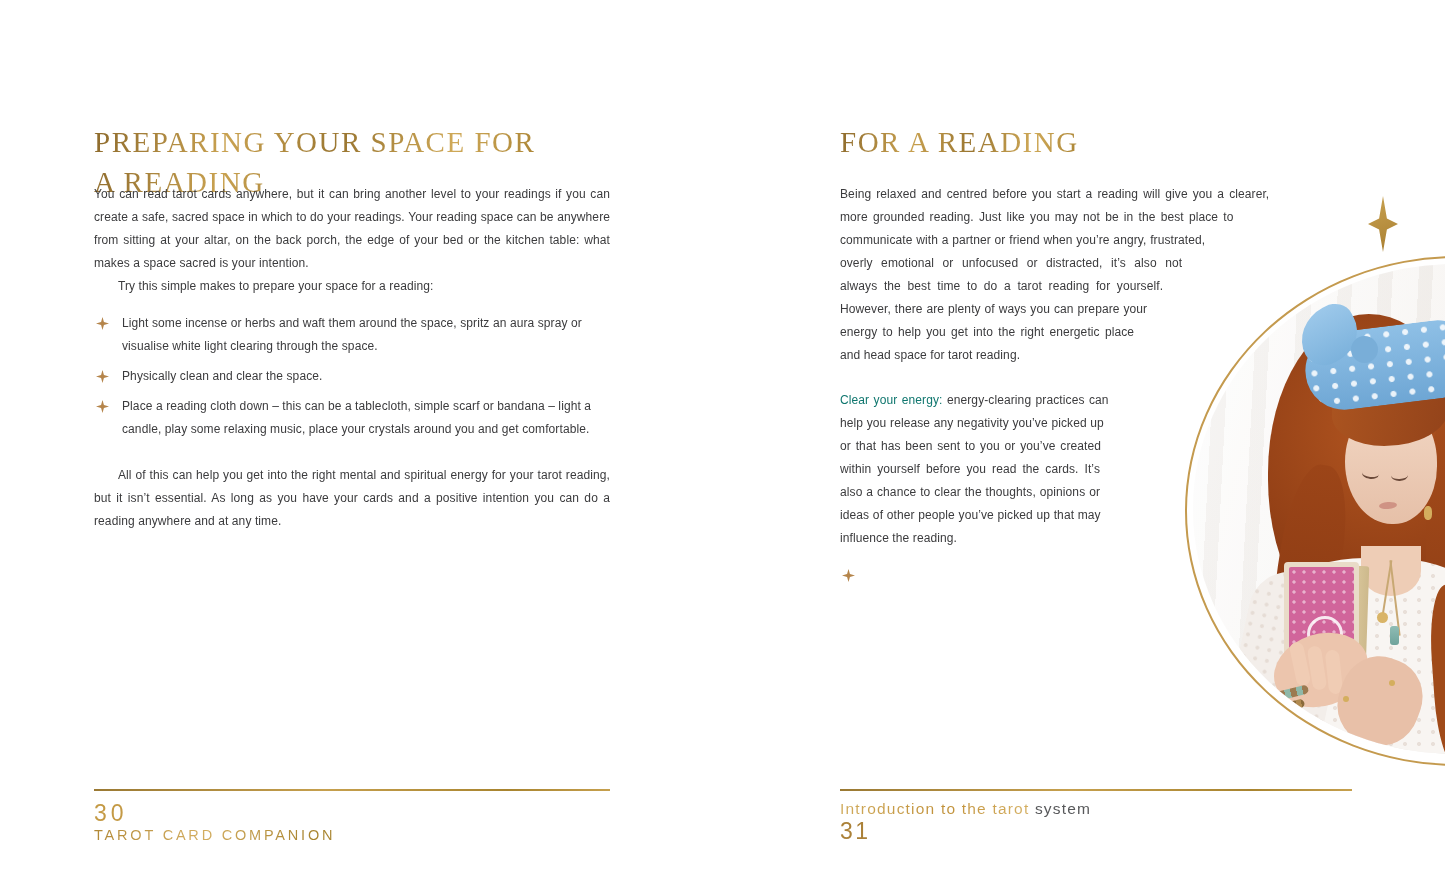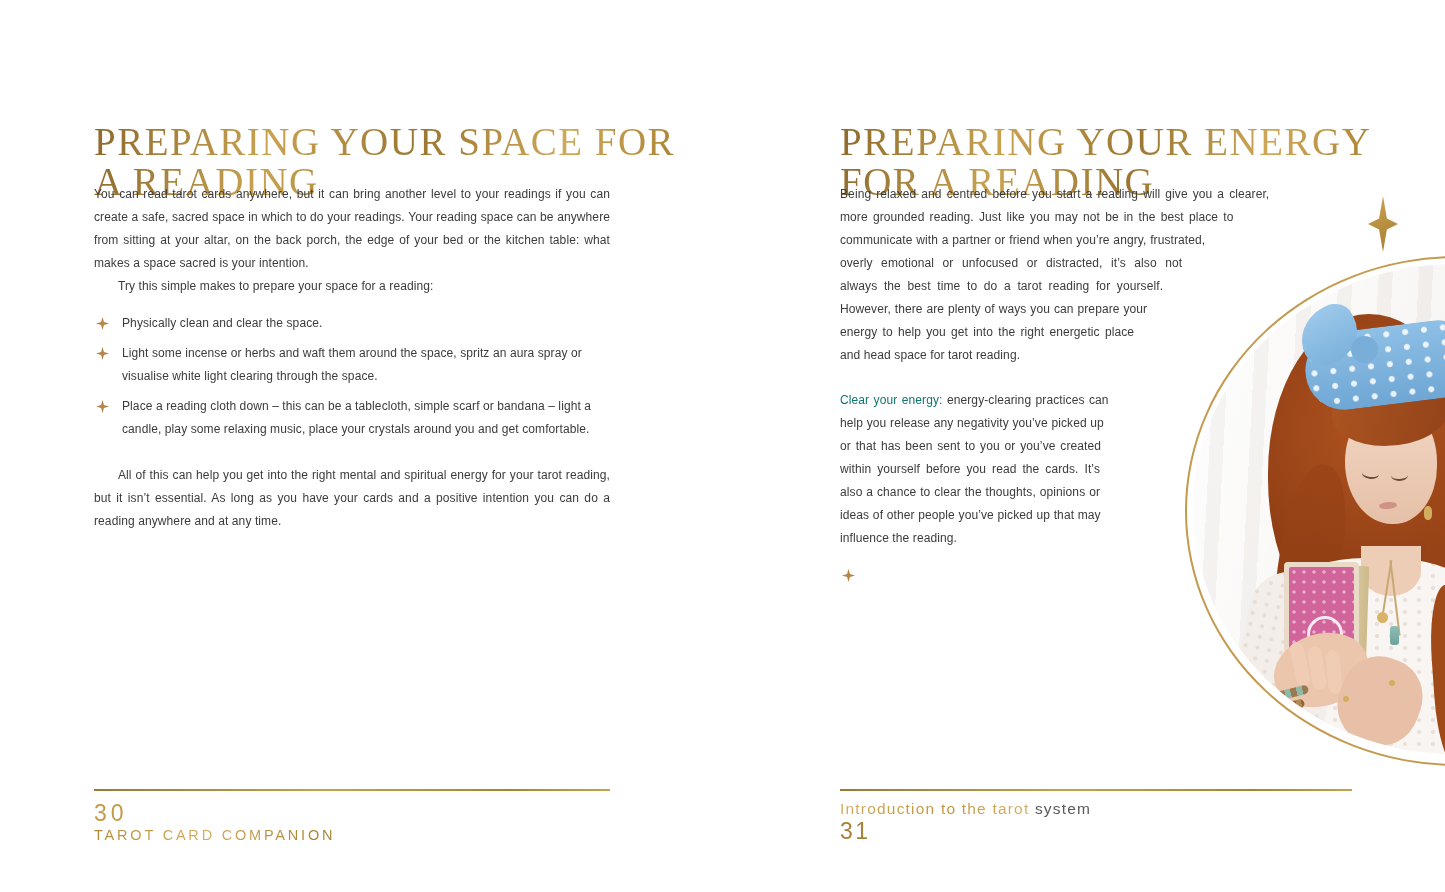--- a/index.html
+++ b/index.html
@@ -6,21 +6,21 @@
   body{
     width:1445px;height:892px;position:relative;overflow:hidden;
     background:#ffffff;
     font-family:"Liberation Sans", sans-serif;
     color:#3b3b3d;
   }
   
   .heading{
     position:absolute;top:88px;
     font-family:"Liberation Serif", serif;
-    font-weight:400;font-size:39px;line-height:40px;letter-spacing:1.5px;
+    font-weight:400;font-size:29px;line-height:40px;letter-spacing:1.5px;
     background:linear-gradient(100deg,#8d6a2c 0%,#c9a251 30%,#9a7631 55%,#cfa958 80%,#a98334 100%);
     -webkit-background-clip:text;background-clip:text;color:transparent;margin-top:34px;
   }
   .bodytext{
     font-size:12px;line-height:23px;letter-spacing:.1px;
     text-align:justify;
   }
   .bodytext p{margin:0;}
   .bullet-item{position:relative;padding-left:28px;text-align:left;margin-bottom:7px;}
   .bullet-star{
@@ -155,45 +155,44 @@
     <span style="display:block;">A READING</span>
   </h1>
 
   <div id="left-col" class="bodytext">
     <p>You can read tarot cards anywhere, but it can bring another level to your readings if you can create a safe, sacred space in which to do your readings. Your reading space can be anywhere from sitting at your altar, on the back porch, the edge of your bed or the kitchen table: what makes a space sacred is your intention.</p>
     <p id="left-para1b">Try this simple makes to prepare your space for a reading:</p>
 
     <div id="left-bullets">
       <div class="bullet-item">
         <span class="bullet-star"></span>
+        <span>Light some incense or herbs and waft them around the space, spritz an aura spray or visualise white light clearing through the space.</span>
+      </div>
+      <div class="bullet-item">
+        <span class="bullet-star"></span>
         <span>Physically clean and clear the space.</span>
-      </div>
-      <div class="bullet-item">
-        <span class="bullet-star"></span>
-        <span>Light some incense or herbs and waft them around the space, spritz an aura spray or visualise white light clearing through the space.</span>
       </div>
       <div class="bullet-item">
         <span class="bullet-star"></span>
         <span>Place a reading cloth down – this can be a tablecloth, simple scarf or bandana – light a candle, play some relaxing music, place your crystals around you and get comfortable.</span>
       </div>
     </div>
 
     <p id="left-para2">All of this can help you get into the right mental and spiritual energy for your tarot reading, but it isn’t essential. As long as you have your cards and a positive intention you can do a reading anywhere and at any time.</p>
   </div>
 
   <div id="left-footer-line" class="footer-line"></div>
   <div id="left-footer-row" class="footer-row">
     <span class="page-num">30</span>
     <span class="footer-small">TAROT CARD COMPANION</span>
   </div>
 </section>
 
 <section>
   <h1 class="heading" style="left:840px;">
-    <span style="display:block;">PREPARING YOUR ENERGY</span>
     <span style="display:block;">FOR A READING</span>
   </h1>
 
   <div id="right-col" class="bodytext">
     <div id="wrap-shape"></div>
     <p>Being relaxed and centred before you start a reading will give you a clearer, more grounded reading. Just like you may not be in the best place to communicate with a partner or friend when you’re angry, frustrated, overly emotional or unfocused or distracted, it’s also not always the best time to do a tarot reading for yourself. However, there are plenty of ways you can prepare your energy to help you get into the right energetic place and head space for tarot reading.</p>
     <p id="right-para2"><span class="gold-bold">Clear your energy:</span><span> energy-clearing practices can help you release any negativity you’ve picked up or that has been sent to you or you’ve created within yourself before you read the cards. It’s also a chance to clear the thoughts, opinions or ideas of other people you’ve picked up that may influence the reading.</span></p>
 
     <div id="right-bullets">
       <div class="bullet-item" style="padding-left:30px;">

